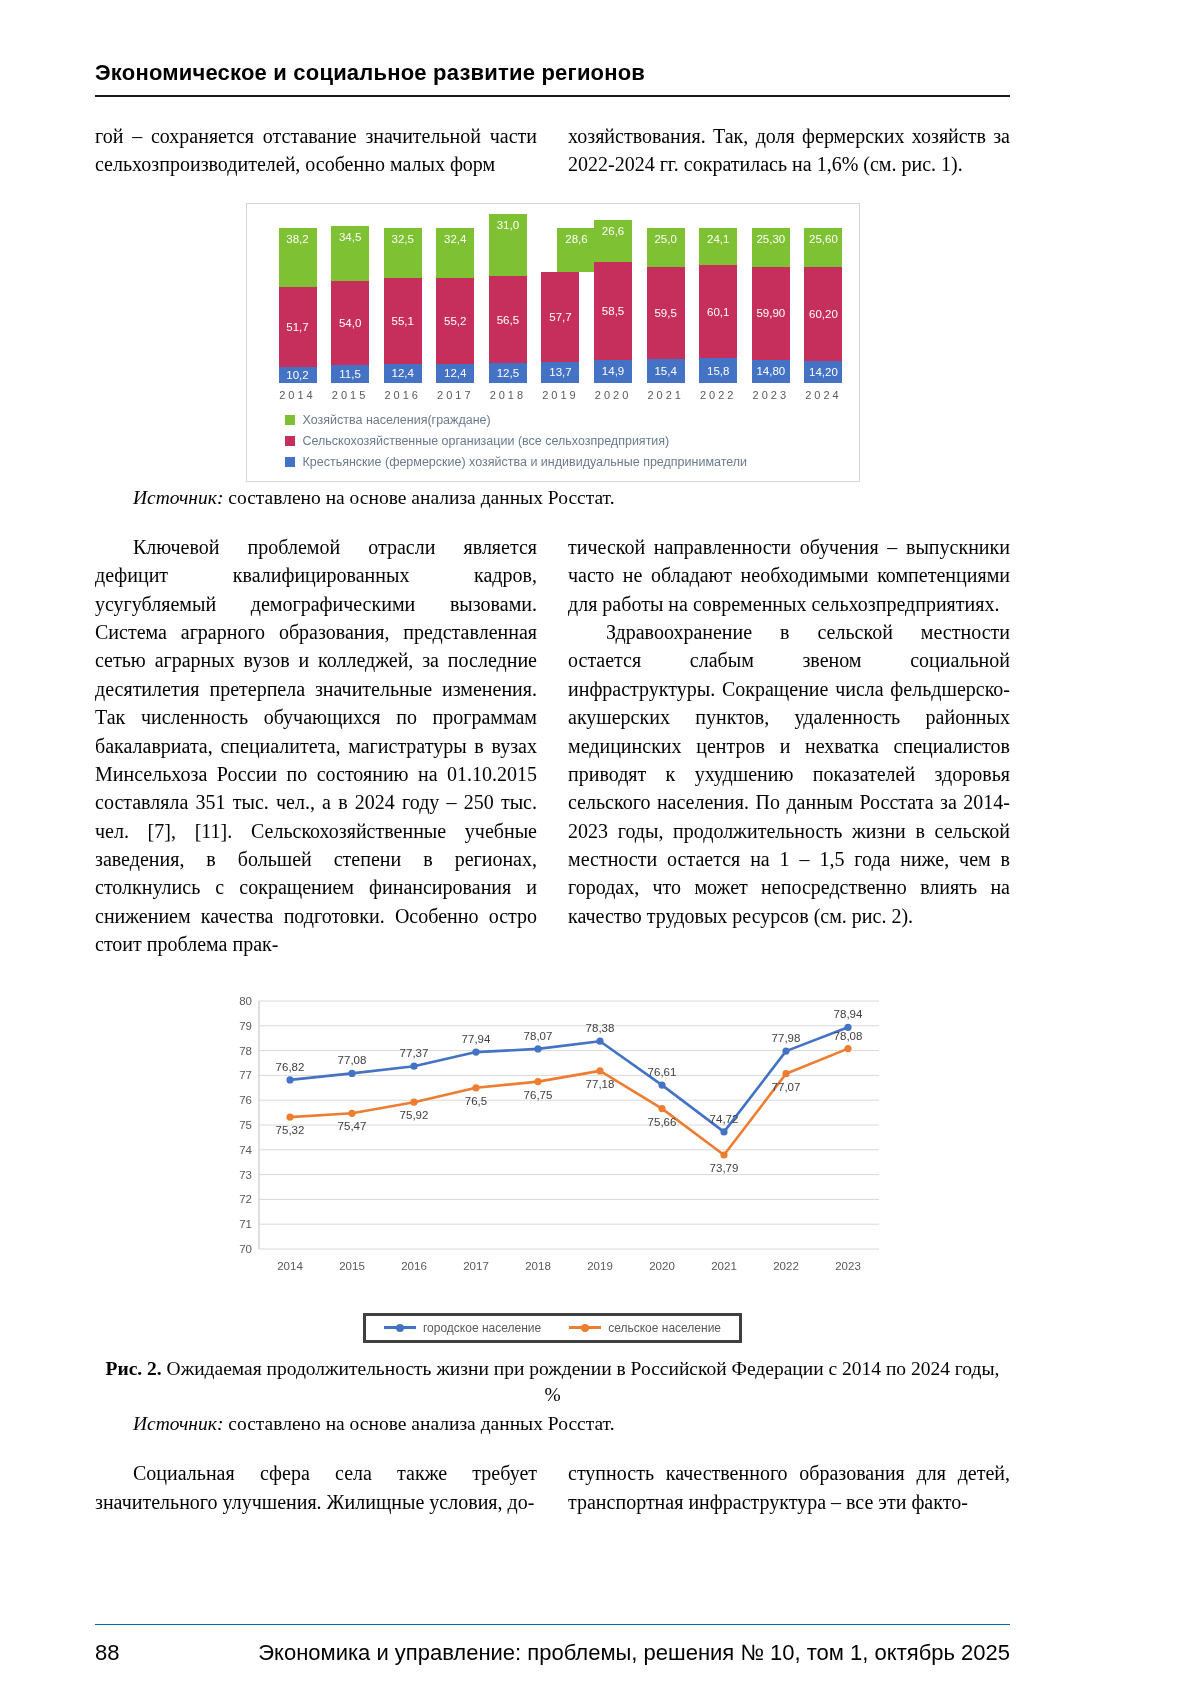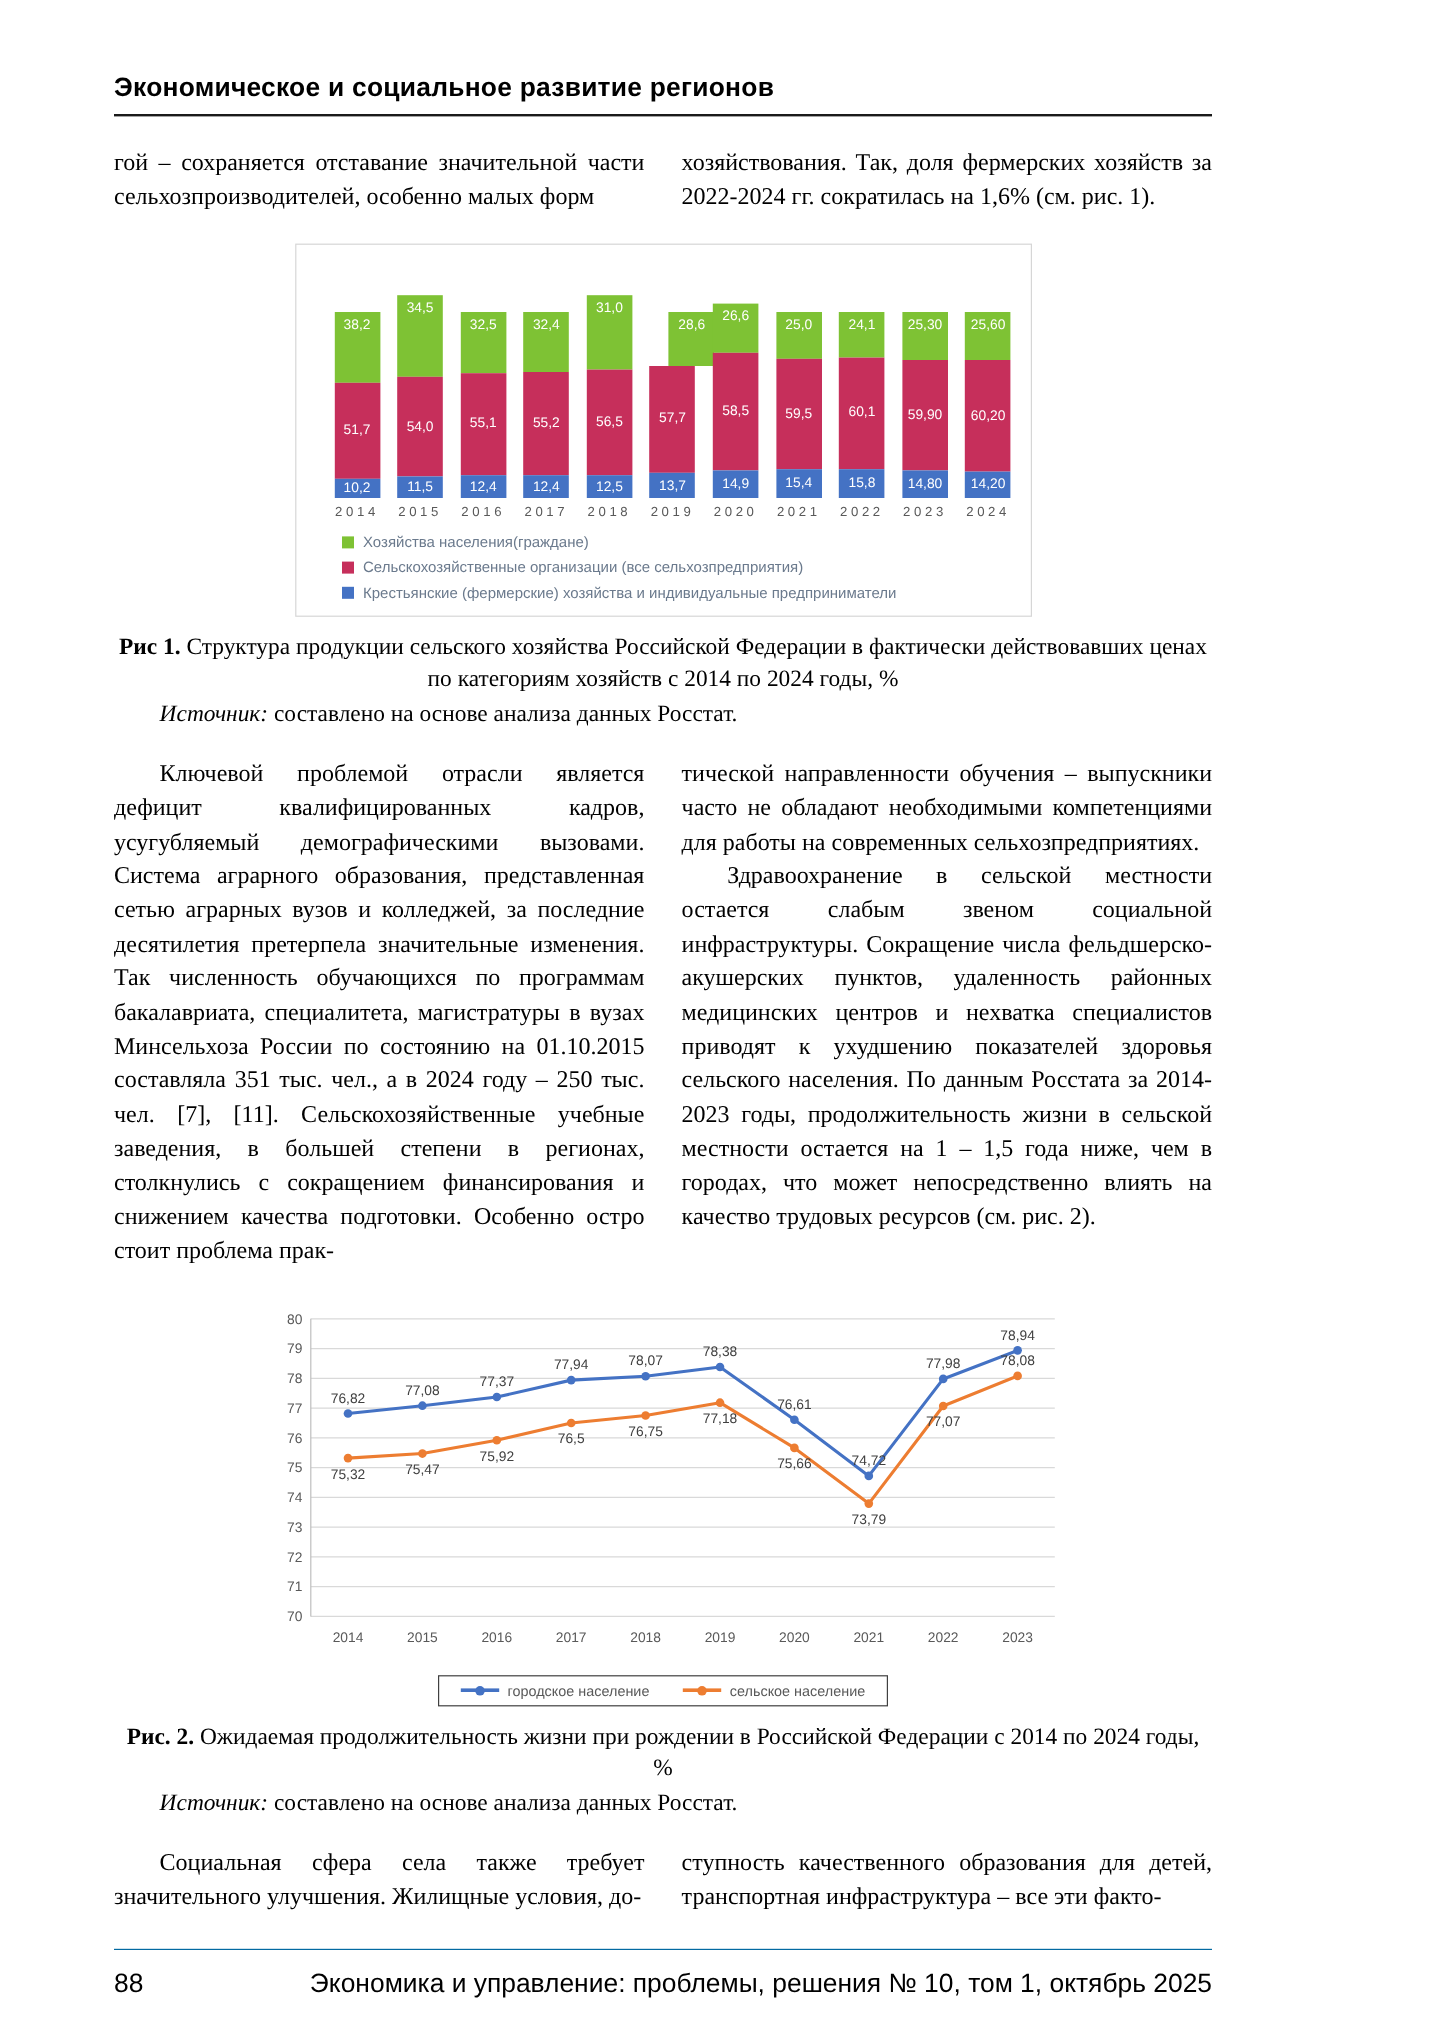--- a/index.html
+++ b/index.html
@@ -31,21 +31,21 @@
   .legend-row { display:flex; align-items:center; gap:8px; font-family:"Liberation Sans","DejaVu Sans",sans-serif; font-size:12.5px; color:#6b7a8d; }
   .legend-swatch { width:10px; height:10px; flex:0 0 auto; }
 
   .fig-caption { margin-top:13px; text-align:center; font-size:19.5px; line-height:1.35; max-width:915px; }
   .fig-source { margin-top:5px; width:100%; font-size:19.5px; text-indent:38px; text-align:left; }
 
   .body-section { margin-top:24px; }
 
   .fig2 { margin-top:28px; }
   #line-plot svg text { font-family:"Liberation Sans","DejaVu Sans",sans-serif; }
-  .line-legend { display:flex; justify-content:center; align-items:center; gap:28px; margin-top:4px; border:1px solid #404040; padding:5px 18px; }
+  .line-legend { display:flex; justify-content:center; align-items:center; gap:28px; margin-top:20px; border:3px solid #404040; padding:5px 18px; }
   .line-legend-item { display:flex; align-items:center; gap:7px; font-family:"Liberation Sans","DejaVu Sans",sans-serif; font-size:12px; color:#595959; }
   .legend-line { position:relative; width:32px; height:3px; display:inline-block; }
   .legend-line::after { content:''; position:absolute; left:50%; top:50%; transform:translate(-50%,-50%); width:8px; height:8px; border-radius:50%; background:inherit; }
 
   .footer { position:absolute; left:95px; right:190px; bottom:32px; display:flex; justify-content:space-between; align-items:baseline;
             border-top:1px solid #0369a1; padding-top:15px;
             font-family:"Liberation Sans","DejaVu Sans",sans-serif; font-size:22px; color:#000; }
 </style>
 </head>
 <body>
@@ -78,21 +78,21 @@
                 <span class="bar-label">51,7</span>
               </div>
               <div class="bar-seg" style="height: 15.8px; background: rgb(68, 114, 196);">
                 <span class="bar-label">10,2</span>
               </div>
             </div>
             <div class="bar-year">2014</div>
           </div>
           <div class="bar-col">
             <div class="bar-stack">
-              <div class="bar-seg top" style="height: 68px; background: rgb(126, 194, 52); margin-top: 32px;">
+              <div class="bar-seg top" style="height: 55px; background: rgb(126, 194, 52);">
                 <span class="bar-label">34,5</span>
               </div>
               <div class="bar-seg" style="height: 83.7px; background: rgb(198, 47, 91);">
                 <span class="bar-label">54,0</span>
               </div>
               <div class="bar-seg" style="height: 17.8px; background: rgb(68, 114, 196);">
                 <span class="bar-label">11,5</span>
               </div>
             </div>
             <div class="bar-year">2015</div>
@@ -232,24 +232,20 @@
           <div class="legend-row">
             <span class="legend-swatch" style="background: rgb(198, 47, 91);"></span>
             <span>Сельскохозяйственные организации (все сельхозпредприятия)</span>
           </div>
           <div class="legend-row">
             <span class="legend-swatch" style="background: rgb(68, 114, 196);"></span>
             <span>Крестьянские (фермерские) хозяйства и индивидуальные предприниматели</span>
           </div>
         </div>
     </div>
-    <figcaption class="fig-caption">
-      <b>Рис 1.</b>
-      <span>Структура продукции сельского хозяйства Российской Федерации в фактически действовавших ценах по категориям хозяйств с 2014 по 2024 годы, %</span>
-    </figcaption>
     <div class="fig-source">
       <i>Источник:</i>
       <span>составлено на основе анализа данных Росстат.</span>
     </div>
   </figure>
 
   <div class="cols body-section">
     <div class="col">
       <p class="indent">Ключевой проблемой отрасли является дефицит квалифицированных кадров, усугубляемый демографическими вызовами. Система аграрного образования, представленная сетью аграрных вузов и колледжей, за последние десятилетия претерпела значительные изменения. Так численность обучающихся по программам бакалавриата, специалитета, магистратуры в вузах Минсельхоза России по состоянию на 01.10.2015 составляла 351 тыс. чел., а в 2024 году – 250 тыс. чел. [7], [11]. Сельскохозяйственные учебные заведения, в большей степени в регионах, столкнулись с сокращением финансирования и снижением качества подготовки. Особенно остро стоит проблема прак-</p>
     </div>

